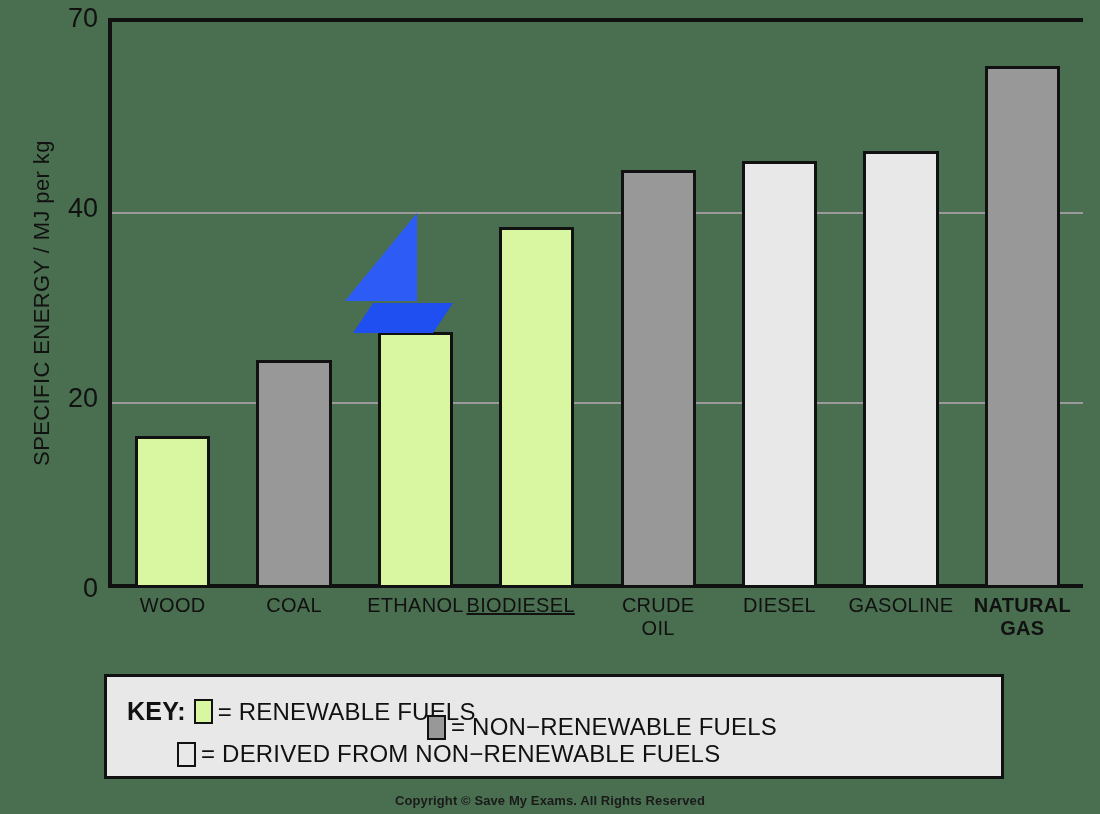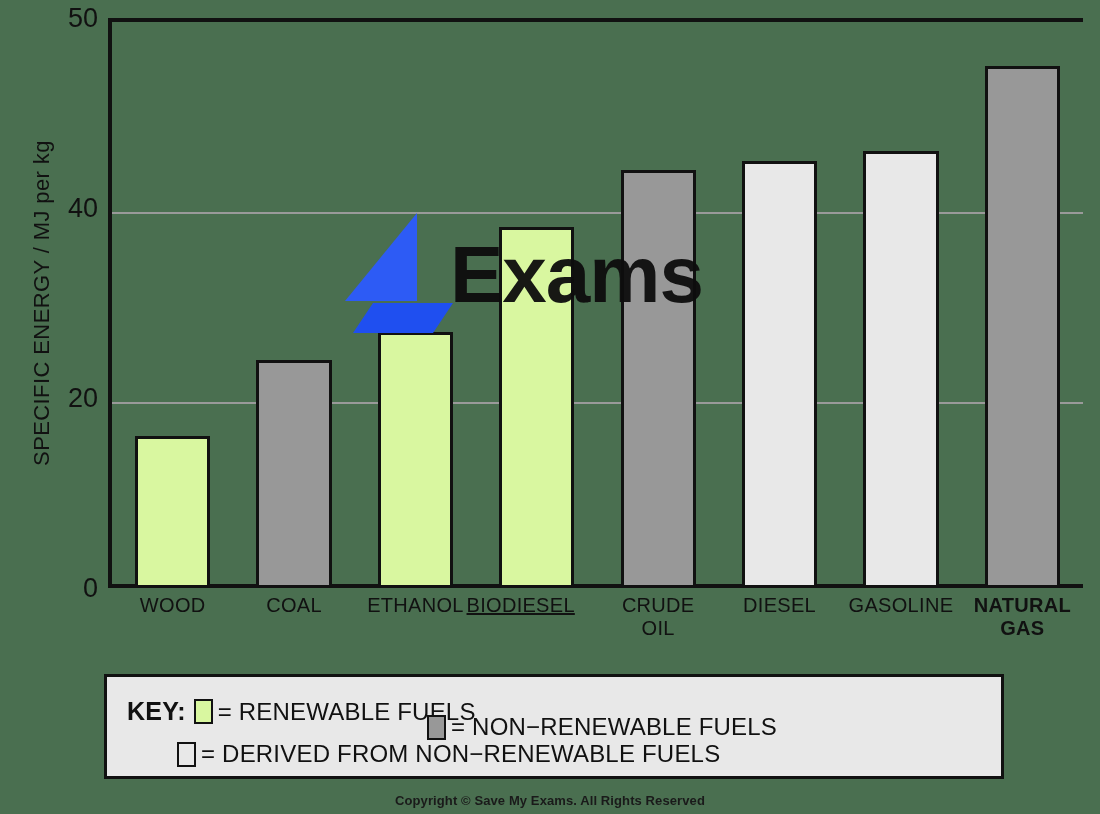--- a/index.html
+++ b/index.html
@@ -198,21 +198,21 @@
 <body>
 
 <div id="page">
 
   <div class="y-axis-title">SPECIFIC ENERGY / MJ per kg</div>
 
   <div class="y-ticks-wrap" id="yticks">
       <div class="y-tick-abs" style="top: 588px;">0</div>
       <div class="y-tick-abs" style="top: 398px;">20</div>
       <div class="y-tick-abs" style="top: 208px;">40</div>
-      <div class="y-tick-abs" style="top: 18px;">50</div>
+      <div class="y-tick-abs" style="top: 18px;">70</div>
     </div>
 
   <div class="plot-frame" id="plotframe">
       <div class="gridline" style="top: 380px; background: rgb(154, 154, 154);"></div>
       <div class="gridline" style="top: 190px; background: rgb(154, 154, 154);"></div>
     </div>
 
   <div class="bars-layer" id="bars">
       <div class="bar-slot" style="left: 0px; width: 121.375px;">
         <div class="bar" title="WOOD: 16" style="left: 23.0613px; width: 75.2525px; height: 152px; background: rgb(217, 247, 160); border-color: rgb(17, 17, 17);"></div>
@@ -239,21 +239,20 @@
         <div class="bar" title="NATURAL GAS: 55" style="left: 23.0613px; width: 75.2525px; height: 522.5px; background: rgb(152, 152, 152); border-color: rgb(17, 17, 17);"></div>
       </div>
     </div>
 
   <div class="watermark">
     <svg class="wm-bolt" viewBox="0 0 120 135">
       <polygon points="72,0 72,88 0,88" fill="#2d5bf5"></polygon>
       <polygon points="28,90 108,90 88,120 8,120" fill="#1f4ff0"></polygon>
     </svg>
     <div class="wm-text">
-      <div>Exams</div>
     </div>
   </div>
 
   <div class="x-labels" id="xlabels">
       <div class="x-label" style="left: 0px; width: 121.375px;">
         <div>WOOD</div>
       </div>
       <div class="x-label" style="left: 121.375px; width: 121.375px;">
         <div>COAL</div>
       </div>

